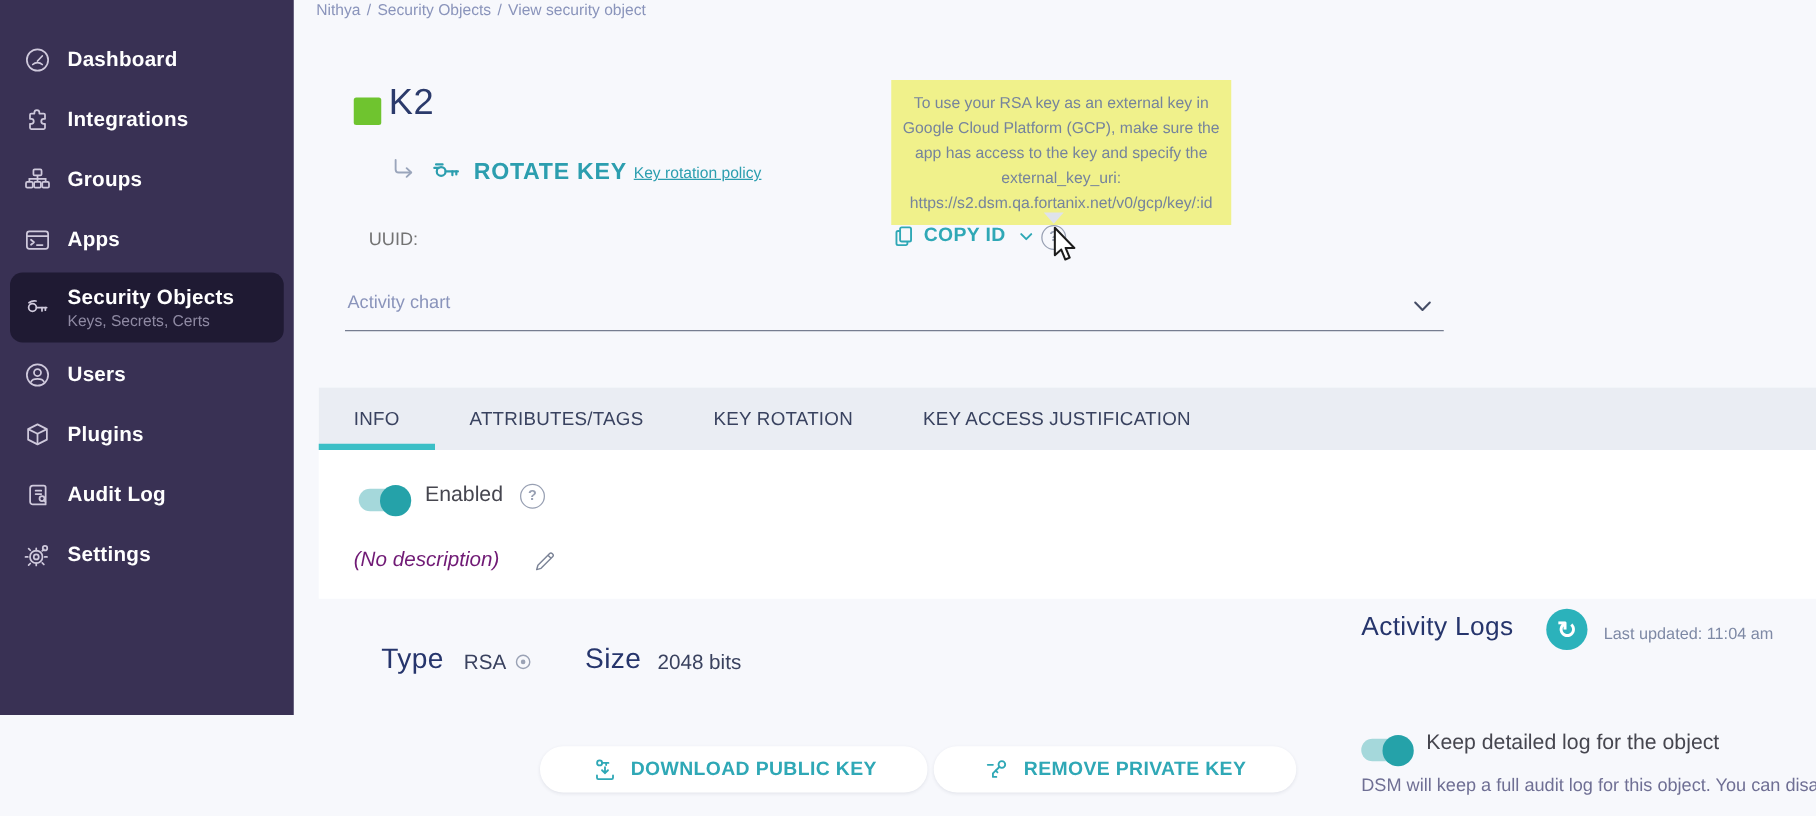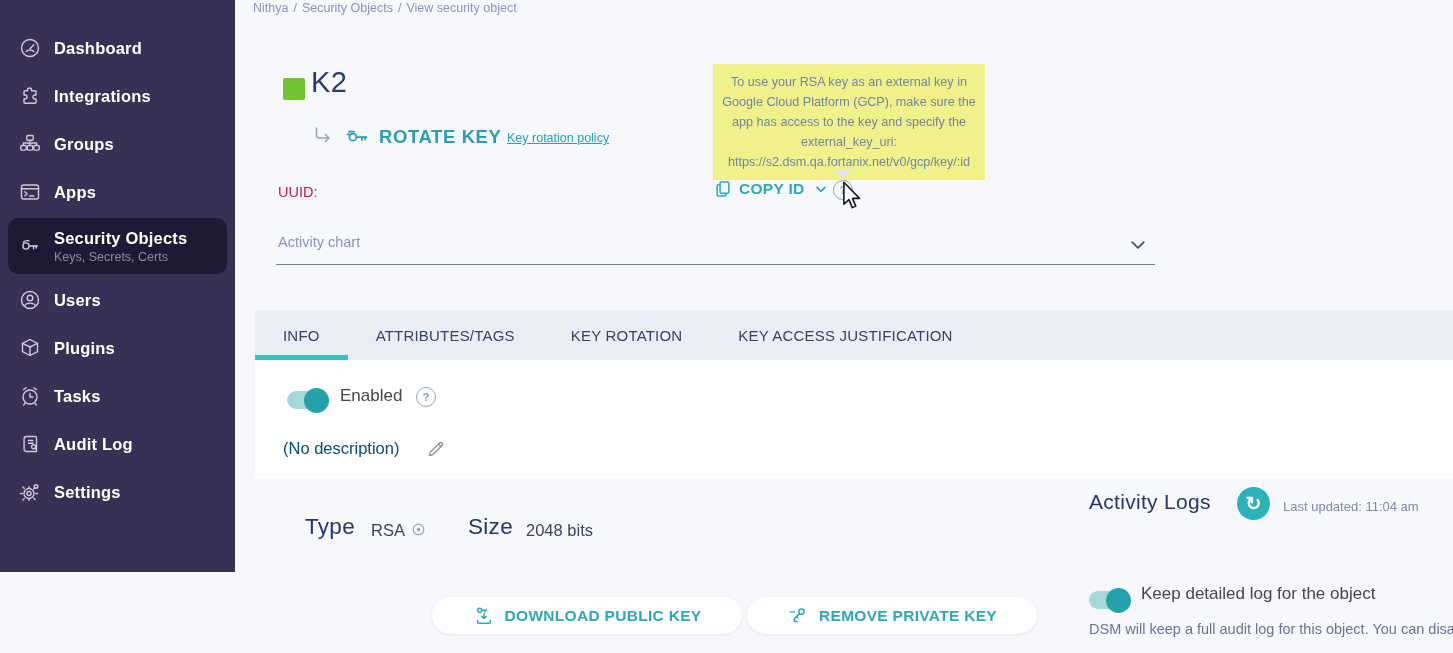--- a/index.html
+++ b/index.html
@@ -31,21 +31,21 @@
   .k2-name { position:absolute; left:76px; top:66px; font-size:29px; color:#2B3A6B; font-weight:500; letter-spacing:.5px; }
 
   .arrow-turn { position:absolute; left:76px; top:124px; width:24px; height:24px; color:#9AA5BB; }
   .rotate-key-icn { position:absolute; left:108px; top:122px; width:28px; height:28px; color:#2C9EAF; cursor:pointer; }
   .rotate-label { position:absolute; left:144px; top:126px; font-size:18.5px; font-weight:700; letter-spacing:.6px; color:#2C9EAF; cursor:pointer; }
   .policy-link { position:absolute; left:272px; top:131px; font-size:12.5px; color:#2C9EAF; text-decoration:underline; cursor:pointer; }
 
   .tooltip { position:absolute; left:478px; top:64px; width:272px; background:#F0F18B; color:#76849C; font-size:12.6px; line-height:20px; text-align:center; padding:8px 6px; }
   .tooltip-arrow { position:absolute; left:600px; top:170px; width:0; height:0; border-left:8px solid transparent; border-right:8px solid transparent; border-top:9px solid #DFE3EA; }
 
-  .uuid-label { position:absolute; left:43px; top:184px; font-size:14.5px; color:#be185d; }
+  .uuid-label { position:absolute; left:60px; top:184px; font-size:14.5px; color:#737373; }
   .uuid-box { position:absolute; left:99px; top:177px; width:363px; height:31px; background:#FFFFFF; box-shadow:0 1px 3px rgba(40,50,80,.10); display:flex; align-items:center; padding-left:10px; font-size:17px; letter-spacing:-.2px; color:#53565E; }
   .copy-wrap { position:absolute; left:478px; top:179px; display:flex; align-items:center; gap:6px; cursor:pointer; color:#2FA8B6; }
   .copy-wrap .copy-icn { width:20px; height:20px; }
   .copy-wrap .copy-lbl { font-size:15.5px; font-weight:700; letter-spacing:.3px; }
   .copy-wrap .chev { width:16px; height:16px; margin-left:2px; }
   .help-circle { width:20px; height:20px; border:1.5px solid #98A0B3; border-radius:50%; color:#98A0B3; font-size:11.5px; font-weight:700; display:flex; align-items:center; justify-content:center; }
   .help-copy { position:absolute; left:598px; top:180px; }
   .cursor { position:absolute; left:605px; top:181px; z-index:50; }
 
   .ac-label { position:absolute; left:43px; top:234px; font-size:14.5px; color:#8A94BB; }
@@ -59,21 +59,21 @@
   .info-tab.selected::after { content:""; position:absolute; left:0; right:0; bottom:0; height:5px; background:#3BBFC6; }
 
   .toggle { position:relative; width:40px; height:18px; cursor:pointer; }
   .toggle .track { width:40px; height:18px; border-radius:9px; background:#A5D8DB; }
   .toggle .knob { position:absolute; right:-2px; top:-3.5px; width:25px; height:25px; border-radius:50%; background:#25A2A9; }
 
   .toggle-enabled { position:absolute; left:32px; top:81px; }
   .enabled-label { position:absolute; left:85px; top:76px; font-size:17px; color:#46464F; }
   .help-enabled { position:absolute; left:161px; top:77px; }
 
-  .nodesc { position:absolute; left:28px; top:129px; font-size:16.5px; color:#0c4a6e; }
+  .nodesc { position:absolute; left:28px; top:129px; font-size:16.5px; font-style:italic; color:#701a75; }
   .pencil-icn { position:absolute; left:171px; top:129px; width:20px; height:20px; color:#7C8497; cursor:pointer; }
 
   .card { position:absolute; left:28px; top:180px; width:775px; bottom:-6px; background:#F6F8FA; border-radius:2px; }
   .type-label { position:absolute; left:22px; top:24px; font-size:22.5px; color:#26356C; letter-spacing:.3px; }
   .type-value { position:absolute; left:88px; top:31px; font-size:16.5px; color:#3A425F; }
   .radio-icn  { position:absolute; left:127px; top:31px; width:17px; height:17px; color:#9AA2B5; }
   .size-label { position:absolute; left:185px; top:24px; font-size:22.5px; color:#26356C; letter-spacing:.3px; }
   .size-value { position:absolute; left:243px; top:31px; font-size:16.5px; color:#3A425F; }
   .key-btn { position:absolute; top:107px; height:37px; background:#FFFFFF; border:none; border-radius:20px; box-shadow:0 1px 3px rgba(40,50,80,.10); display:flex; align-items:center; justify-content:center; gap:10px; color:#2FA8B6; font-family:"Liberation Sans",sans-serif; font-size:15.5px; font-weight:700; letter-spacing:.3px; cursor:pointer; }
   .btn-download { left:149px; width:310px;text-align:right; }
@@ -166,31 +166,20 @@
     </div>
     <div class="side-item">
       <span class="icn">
         <svg width="24" height="24" viewBox="0 0 24 24" fill="none" stroke="currentColor" stroke-width="1.4" stroke-linejoin="round">
             <path d="M12 3.5 l7.5 3.8 v8.4 L12 19.5 L4.5 15.7 V7.3 z"></path>
             <path d="M4.5 7.3 L12 11 l7.5 -3.7"></path>
             <path d="M12 11 v8.5"></path>
           </svg>
       </span>
       <span class="lbl">Plugins</span>
-    </div>
-    <div class="side-item">
-      <span class="icn">
-        <svg width="24" height="24" viewBox="0 0 24 24" fill="none" stroke="currentColor" stroke-width="1.4" stroke-linecap="round">
-            <circle cx="12" cy="13" r="7"></circle>
-            <path d="M12 9.5 V13 h3"></path>
-            <path d="M5.5 5.5 L8 3.8 M18.5 5.5 L16 3.8"></path>
-            <path d="M7 19.3 l-1.3 1.7 M17 19.3 l1.3 1.7"></path>
-          </svg>
-      </span>
-      <span class="lbl">Tasks</span>
     </div>
     <div class="side-item">
       <span class="icn">
         <svg width="24" height="24" viewBox="0 0 24 24" fill="none" stroke="currentColor" stroke-width="1.4" stroke-linecap="round" stroke-linejoin="round">
             <path d="M8.5 4.5 H17 a1.5 1.5 0 0 1 1.5 1.5 V19.5 H8.3 a2.2 2.2 0 0 1 -2.2 -2.2 V6.7 a2.2 2.2 0 0 1 2.2 -2.2 z"></path>
             <path d="M10.5 8.5 h4.5 M10.5 11.2 h4.5"></path>
             <circle cx="15.6" cy="14.8" r="2"></circle>
             <path d="M17.1 16.3 l1.3 1.3"></path>
           </svg>
       </span>

